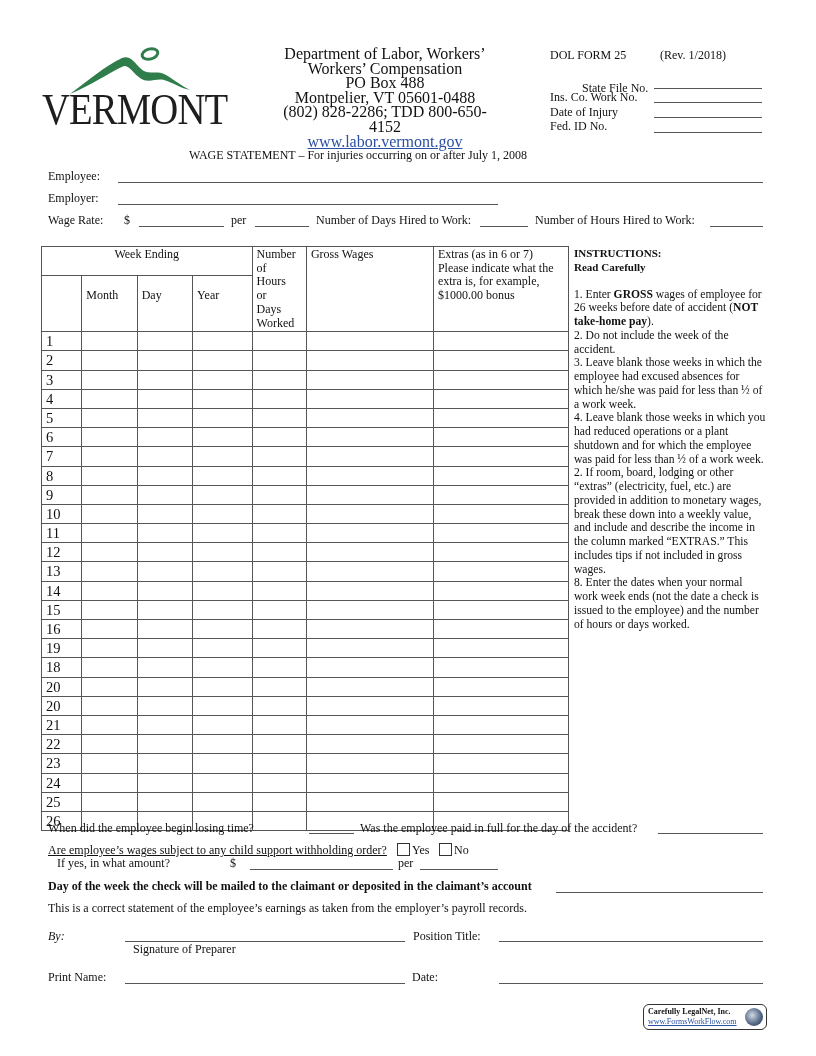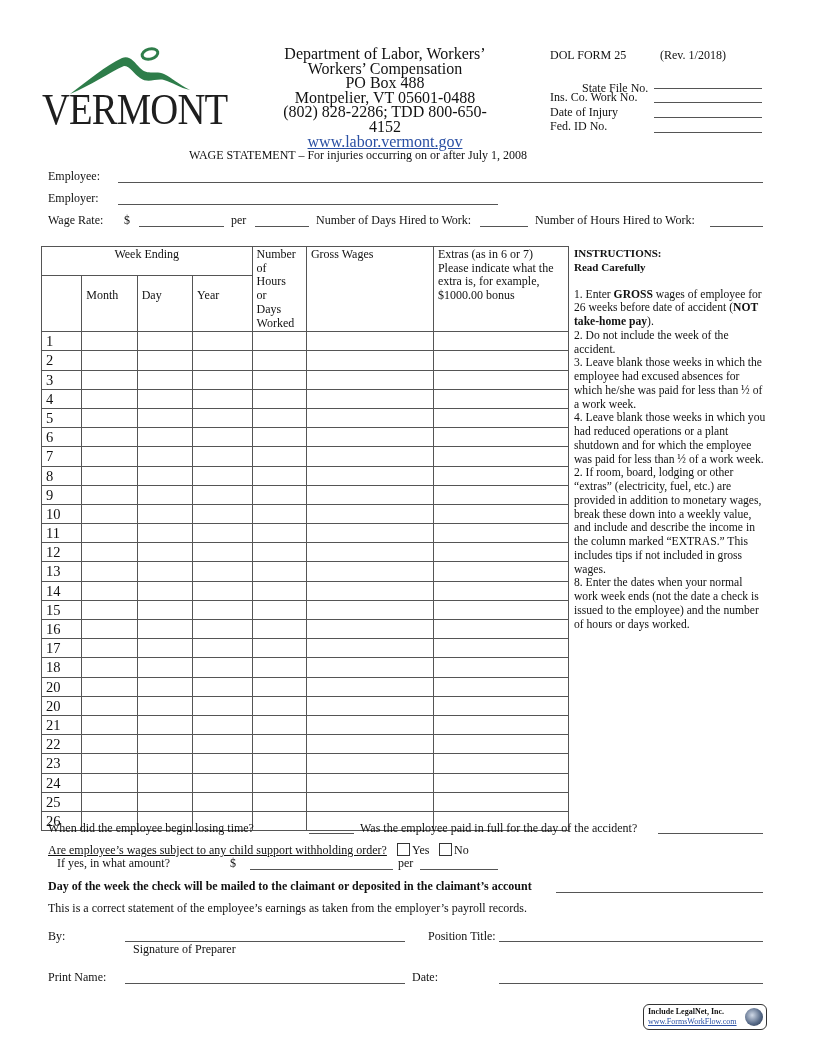--- a/index.html
+++ b/index.html
@@ -235,21 +235,21 @@
       <tr>
         <td class="num">16</td>
         <td></td>
         <td></td>
         <td></td>
         <td></td>
         <td></td>
         <td></td>
       </tr>
       <tr>
-        <td class="num">17</td>
+        <td class="num">19</td>
         <td></td>
         <td></td>
         <td></td>
         <td></td>
         <td></td>
         <td></td>
       </tr>
       <tr>
         <td class="num">18</td>
         <td></td>
@@ -360,28 +360,28 @@
 <div class="abs t12" style="left:230px;top:856px;">$</div>
 <div class="line" style="left:250px;top:869px;width:143px;"></div>
 <div class="abs t12" style="left:398px;top:856px;">per</div>
 <div class="line" style="left:420px;top:869px;width:78px;"></div>
 
 <div class="abs t12" style="left:48px;top:879px;font-weight:bold;">Day of the week the check will be mailed to the claimant or deposited in the claimant’s account</div>
 <div class="line" style="left:556px;top:892px;width:207px;"></div>
 
 <div class="abs t12" style="left:48px;top:901px;">This is a correct statement of the employee’s earnings as taken from the employer’s payroll records.</div>
 
-<div class="abs t12" style="left:48px;top:929px;">By:</div>
+<div class="abs t12" style="left:48px;top:929px;font-style:italic;">By:</div>
 <div class="line" style="left:125px;top:941px;width:280px;"></div>
 <div class="abs t12" style="left:133px;top:942px;">Signature of Preparer</div>
-<div class="abs t12" style="left:428px;top:929px;">Position Title:</div>
+<div class="abs t12" style="left:413px;top:929px;">Position Title:</div>
 <div class="line" style="left:499px;top:941px;width:264px;"></div>
 
 <div class="abs t12" style="left:48px;top:970px;">Print Name:</div>
 <div class="line" style="left:125px;top:983px;width:280px;"></div>
 <div class="abs t12" style="left:412px;top:970px;">Date:</div>
 <div class="line" style="left:499px;top:983px;width:264px;"></div>
 
 <div class="badge">
-  <div style="font-weight:bold;">Include LegalNet, Inc.</div>
+  <div style="font-weight:bold;">Carefully LegalNet, Inc.</div>
   <div class="link">www.FormsWorkFlow.com</div>
   <div class="globe"></div>
 </div>
 
 </body></html>

